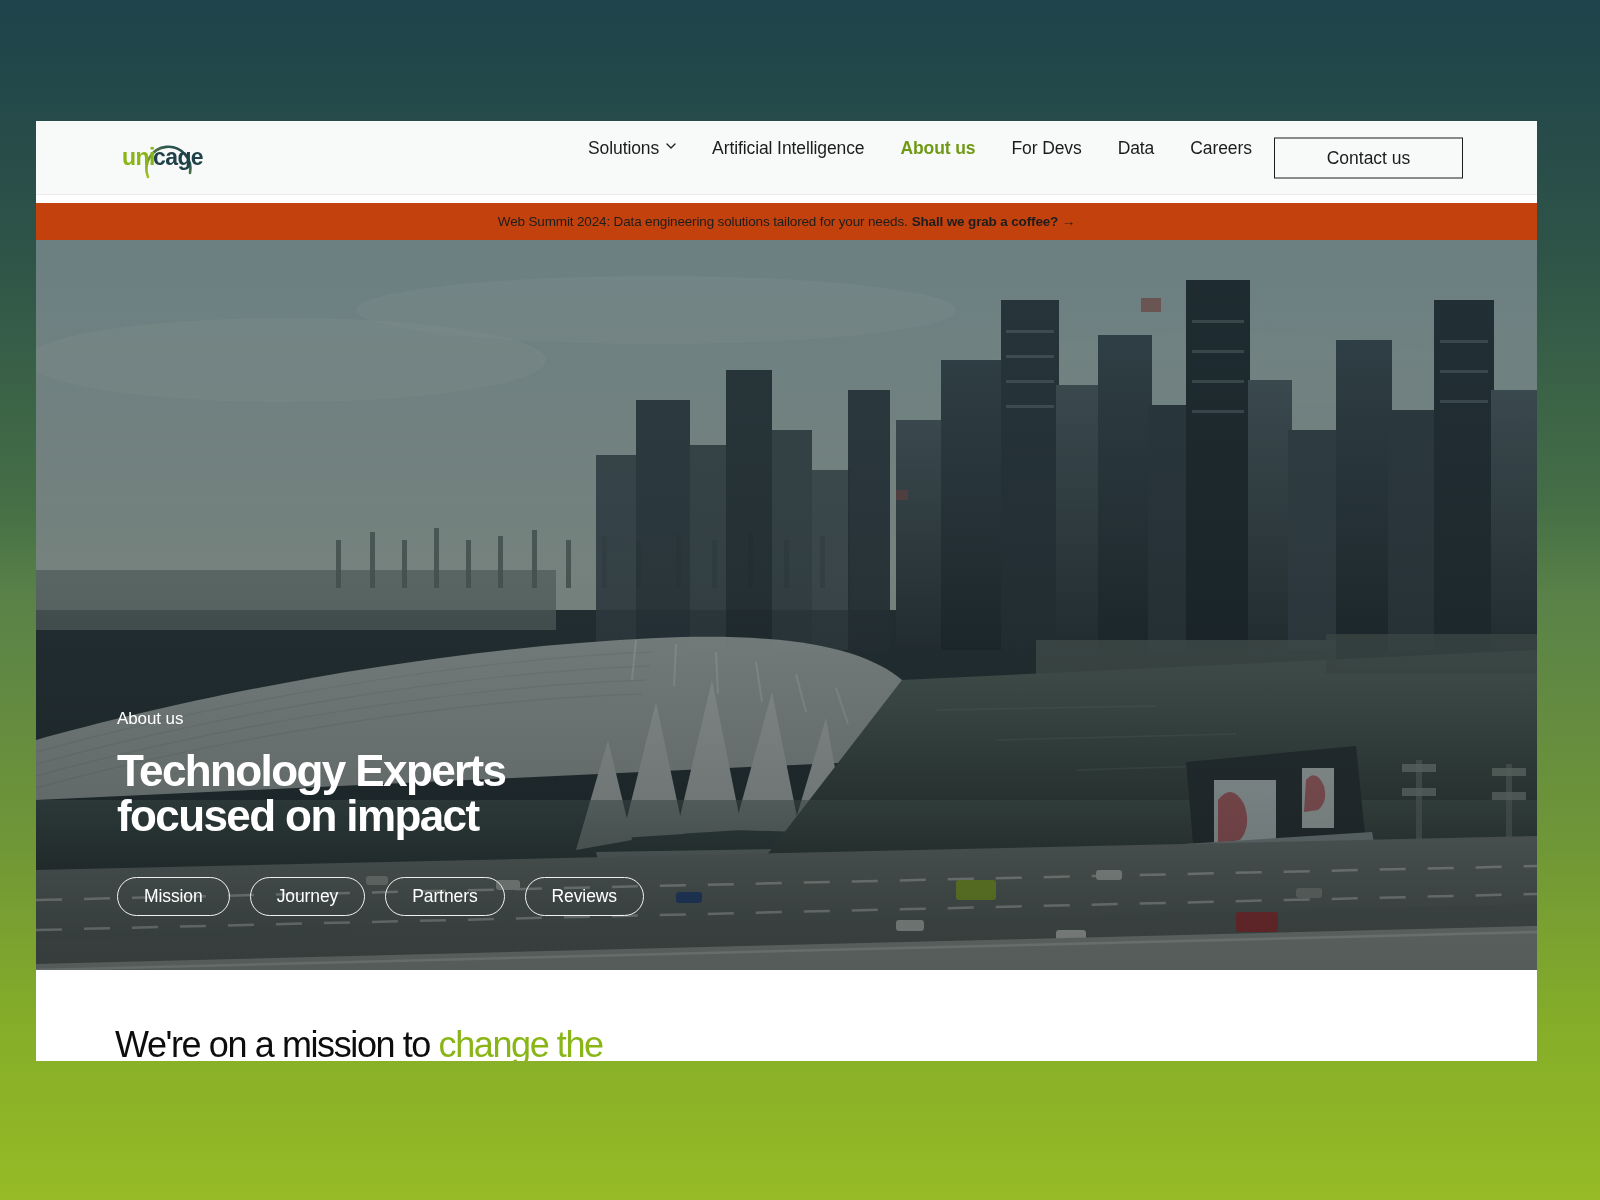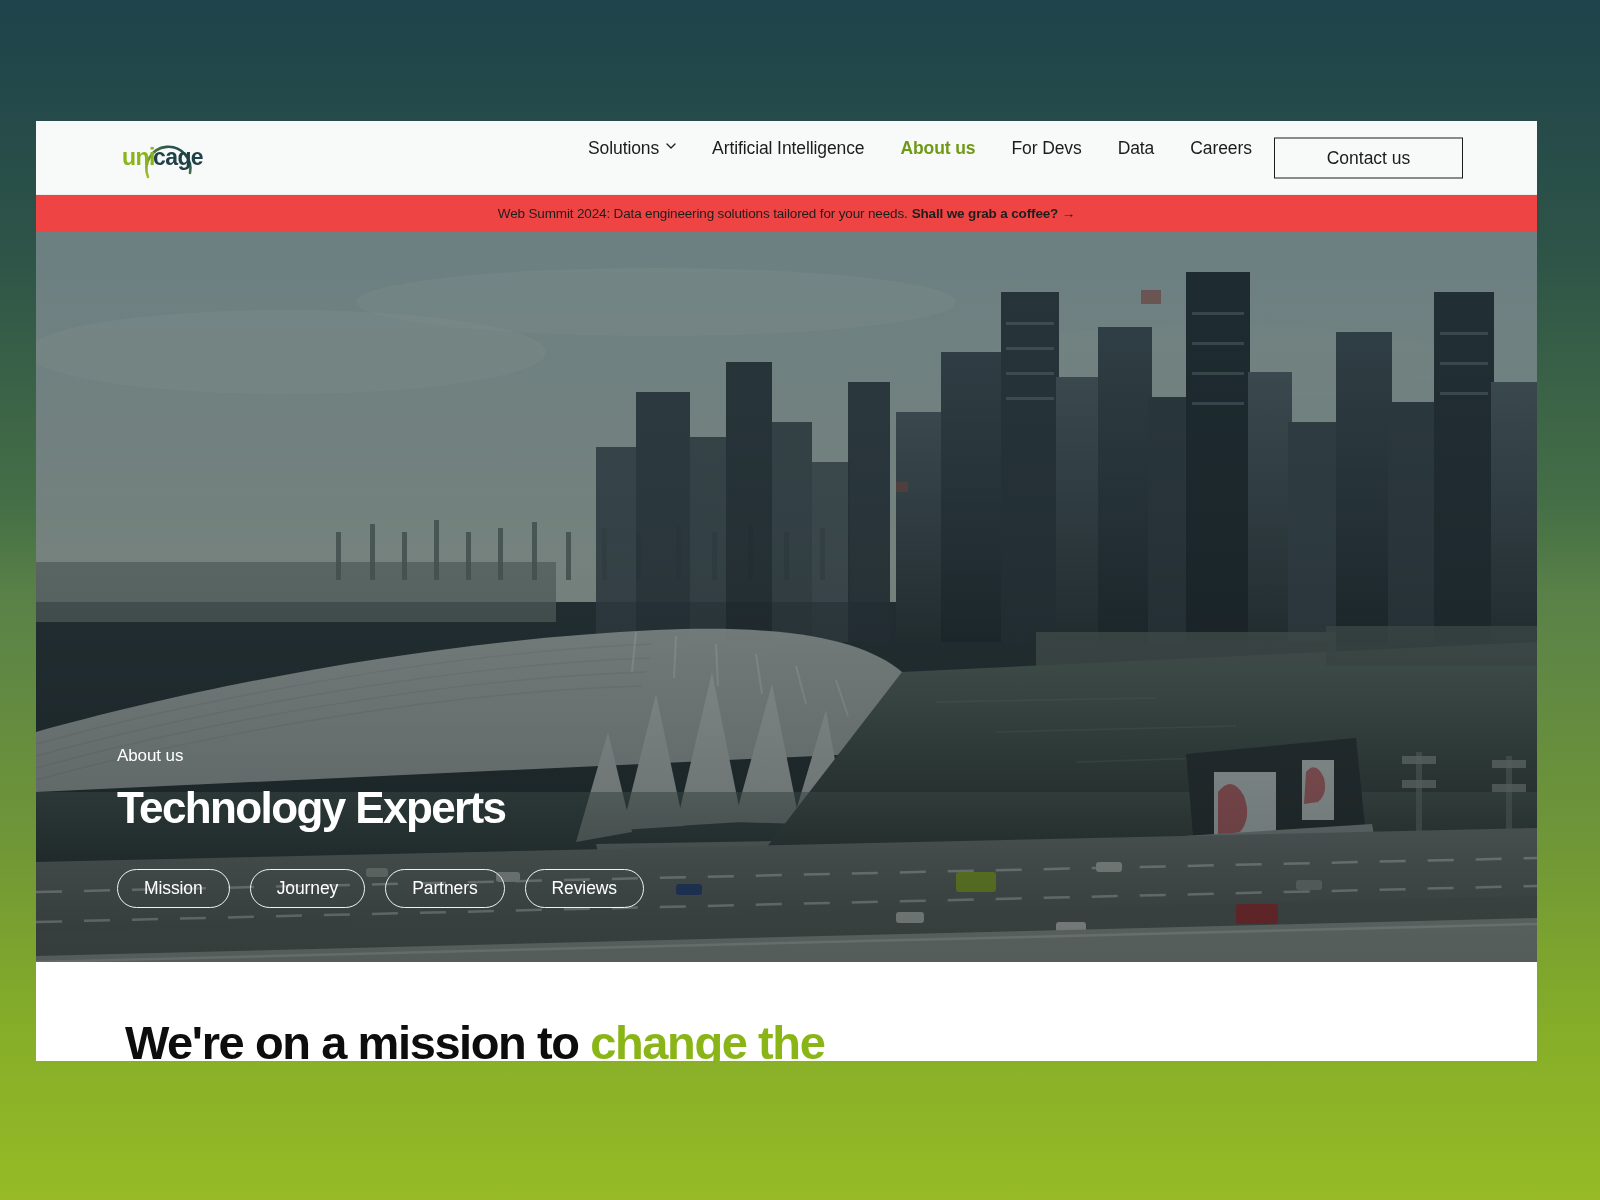--- a/index.html
+++ b/index.html
@@ -43,23 +43,23 @@
   .contact-btn {
     position:absolute; right:74px; top:50%; transform:translateY(-50%);
     width:189px; height:41px; border:1.5px solid #1c1c1c;
     background:transparent; color:#1c1c1c; font-size:17.5px;
     font-family:"Liberation Sans", sans-serif;
     display:flex; align-items:center; justify-content:center; cursor:pointer;
   }
 
   
   .announce {
-    height:37px; background:#ef4444;
+    height:37px; background:#c2410c;
     display:flex; align-items:center; justify-content:center;
-    font-size:13.5px; color:#1e1e1e; letter-spacing:-0.15px;
+    font-size:13.5px; color:#1e1e1e; letter-spacing:-0.15px;margin-top:8px;
   }
   .announce .strong { font-weight:bold; margin-left:4px; cursor:pointer; }
 
   
   .hero {
     position:relative; height:730px; overflow:hidden;
     background:#2a3438;
   }
   .hero-photo { position:absolute; inset:0; }
   .hero-photo svg { display:block; width:100%; height:100%; }
@@ -78,22 +78,22 @@
     border:1.5px solid rgba(255,255,255,0.92); border-radius:999px;
     color:#fff; font-size:17.5px; letter-spacing:-0.1px;
     padding:0 26px; height:39px; display:flex; align-items:center;
     justify-content:center; cursor:pointer; background:transparent;
     font-family:"Liberation Sans", sans-serif; white-space:nowrap;
   }
 
   
   .mission { background:#fff; height:100px; position:relative; }
   .mission-head {
-    position:absolute; left:89px; top:55px;
-    font-size:47px; font-weight:bold; letter-spacing:-1.4px;
+    position:absolute; left:79px; top:55px;
+    font-size:36px; font-weight:normal; letter-spacing:-1.4px;
     line-height:1.12; color:#0d0d0d; white-space:nowrap;
   }
   .mission-head .accent { color:#8ab517; }
 </style>
 </head>
 <body>
 
 <div class="page-frame">
 
   <div class="site-header">
@@ -368,20 +368,21 @@
         </g>
       </svg>
     </div>
 
     <div class="hero-overlay"></div>
 
     <div class="hero-content">
       <div class="eyebrow">About us</div>
       <h1 class="hero-title">
         <span>Technology Experts</span><br>
+        <span>focused on impact</span>
       </h1>
       <div class="pills">
         <button class="pill">Mission</button>
         <button class="pill">Journey</button>
         <button class="pill">Partners</button>
         <button class="pill">Reviews</button>
       </div>
     </div>
   </section>
 

